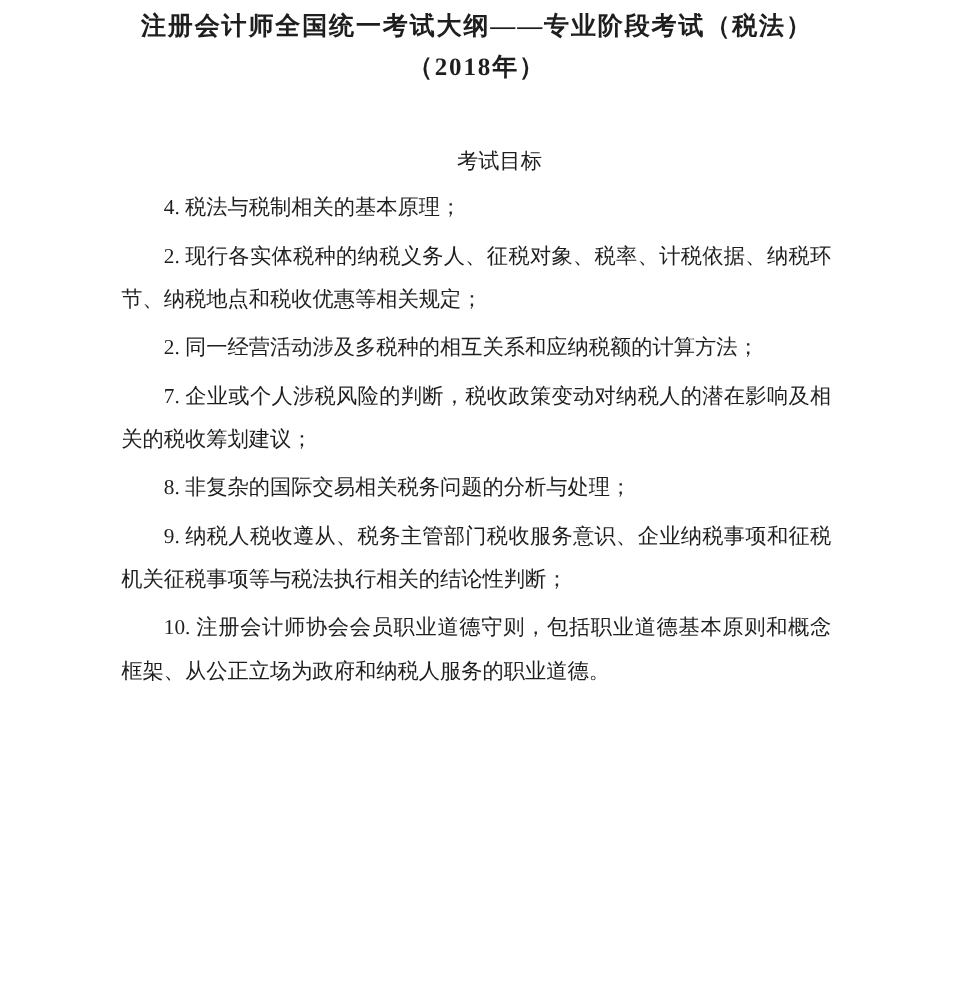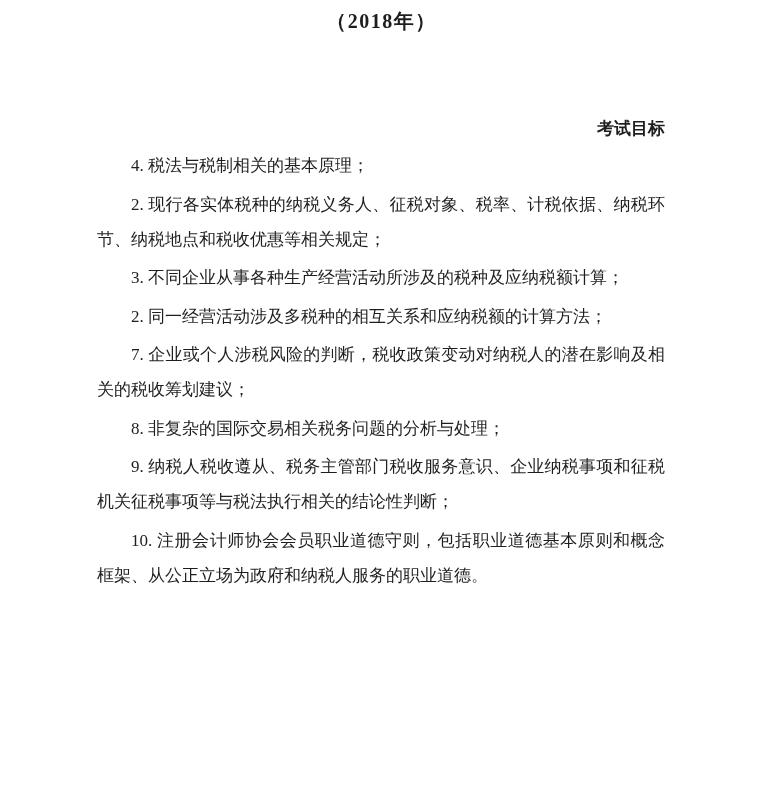--- a/index.html
+++ b/index.html
@@ -27,48 +27,48 @@
   .content {
     position: absolute;
     top: 111px; left: 97px;
     width: 568px;
     font-size: 17px;
     line-height: 35px;
     text-align: justify;
   }
   .heading {
     font-size: 17px;
-    font-weight: bold;
+    font-weight: normal;
     padding-left: 37px;
     line-height: 35px;
     margin-bottom: 2px;
-    text-align: right;
+    text-align: center;
   }
   .para {
     text-indent: 2em;
     margin-bottom: 3.5px;
     word-break: break-all;
   }
 </style>
 </head>
 <body>
 
 <div class="page">
 
   <header class="title-block">
+    <div class="title-line">注册会计师全国统一考试大纲——专业阶段考试（税法）</div>
     <div class="title-line">（2018年）</div>
   </header>
 
   <section class="content">
     <h2 class="heading">考试目标</h2>
 
 
     <p class="para">4. 税法与税制相关的基本原理；</p>
     <p class="para">2. 现行各实体税种的纳税义务人、征税对象、税率、计税依据、纳税环节、纳税地点和税收优惠等相关规定；</p>
-    <p class="para">3. 不同企业从事各种生产经营活动所涉及的税种及应纳税额计算；</p>
     <p class="para">2. 同一经营活动涉及多税种的相互关系和应纳税额的计算方法；</p>
     <p class="para">7. 企业或个人涉税风险的判断，税收政策变动对纳税人的潜在影响及相关的税收筹划建议；</p>
     <p class="para">8. 非复杂的国际交易相关税务问题的分析与处理；</p>
     <p class="para">9. 纳税人税收遵从、税务主管部门税收服务意识、企业纳税事项和征税机关征税事项等与税法执行相关的结论性判断；</p>
     <p class="para">10. 注册会计师协会会员职业道德守则，包括职业道德基本原则和概念框架、从公正立场为政府和纳税人服务的职业道德。</p>
   </section>
 
 </div>
 
 </body></html>

